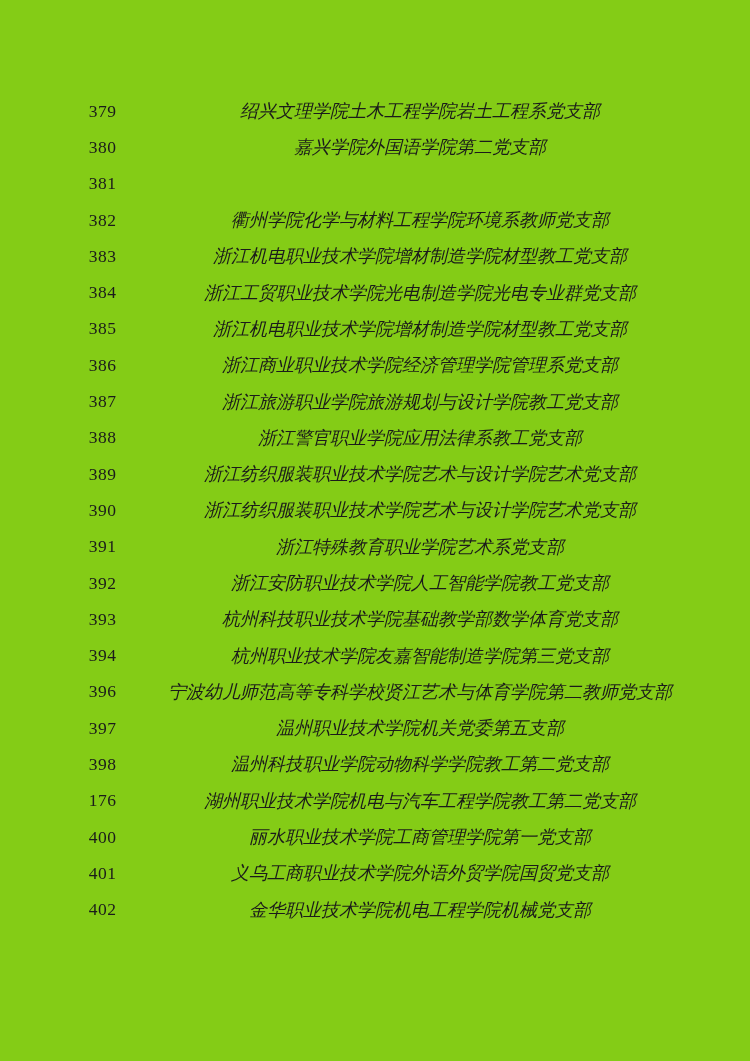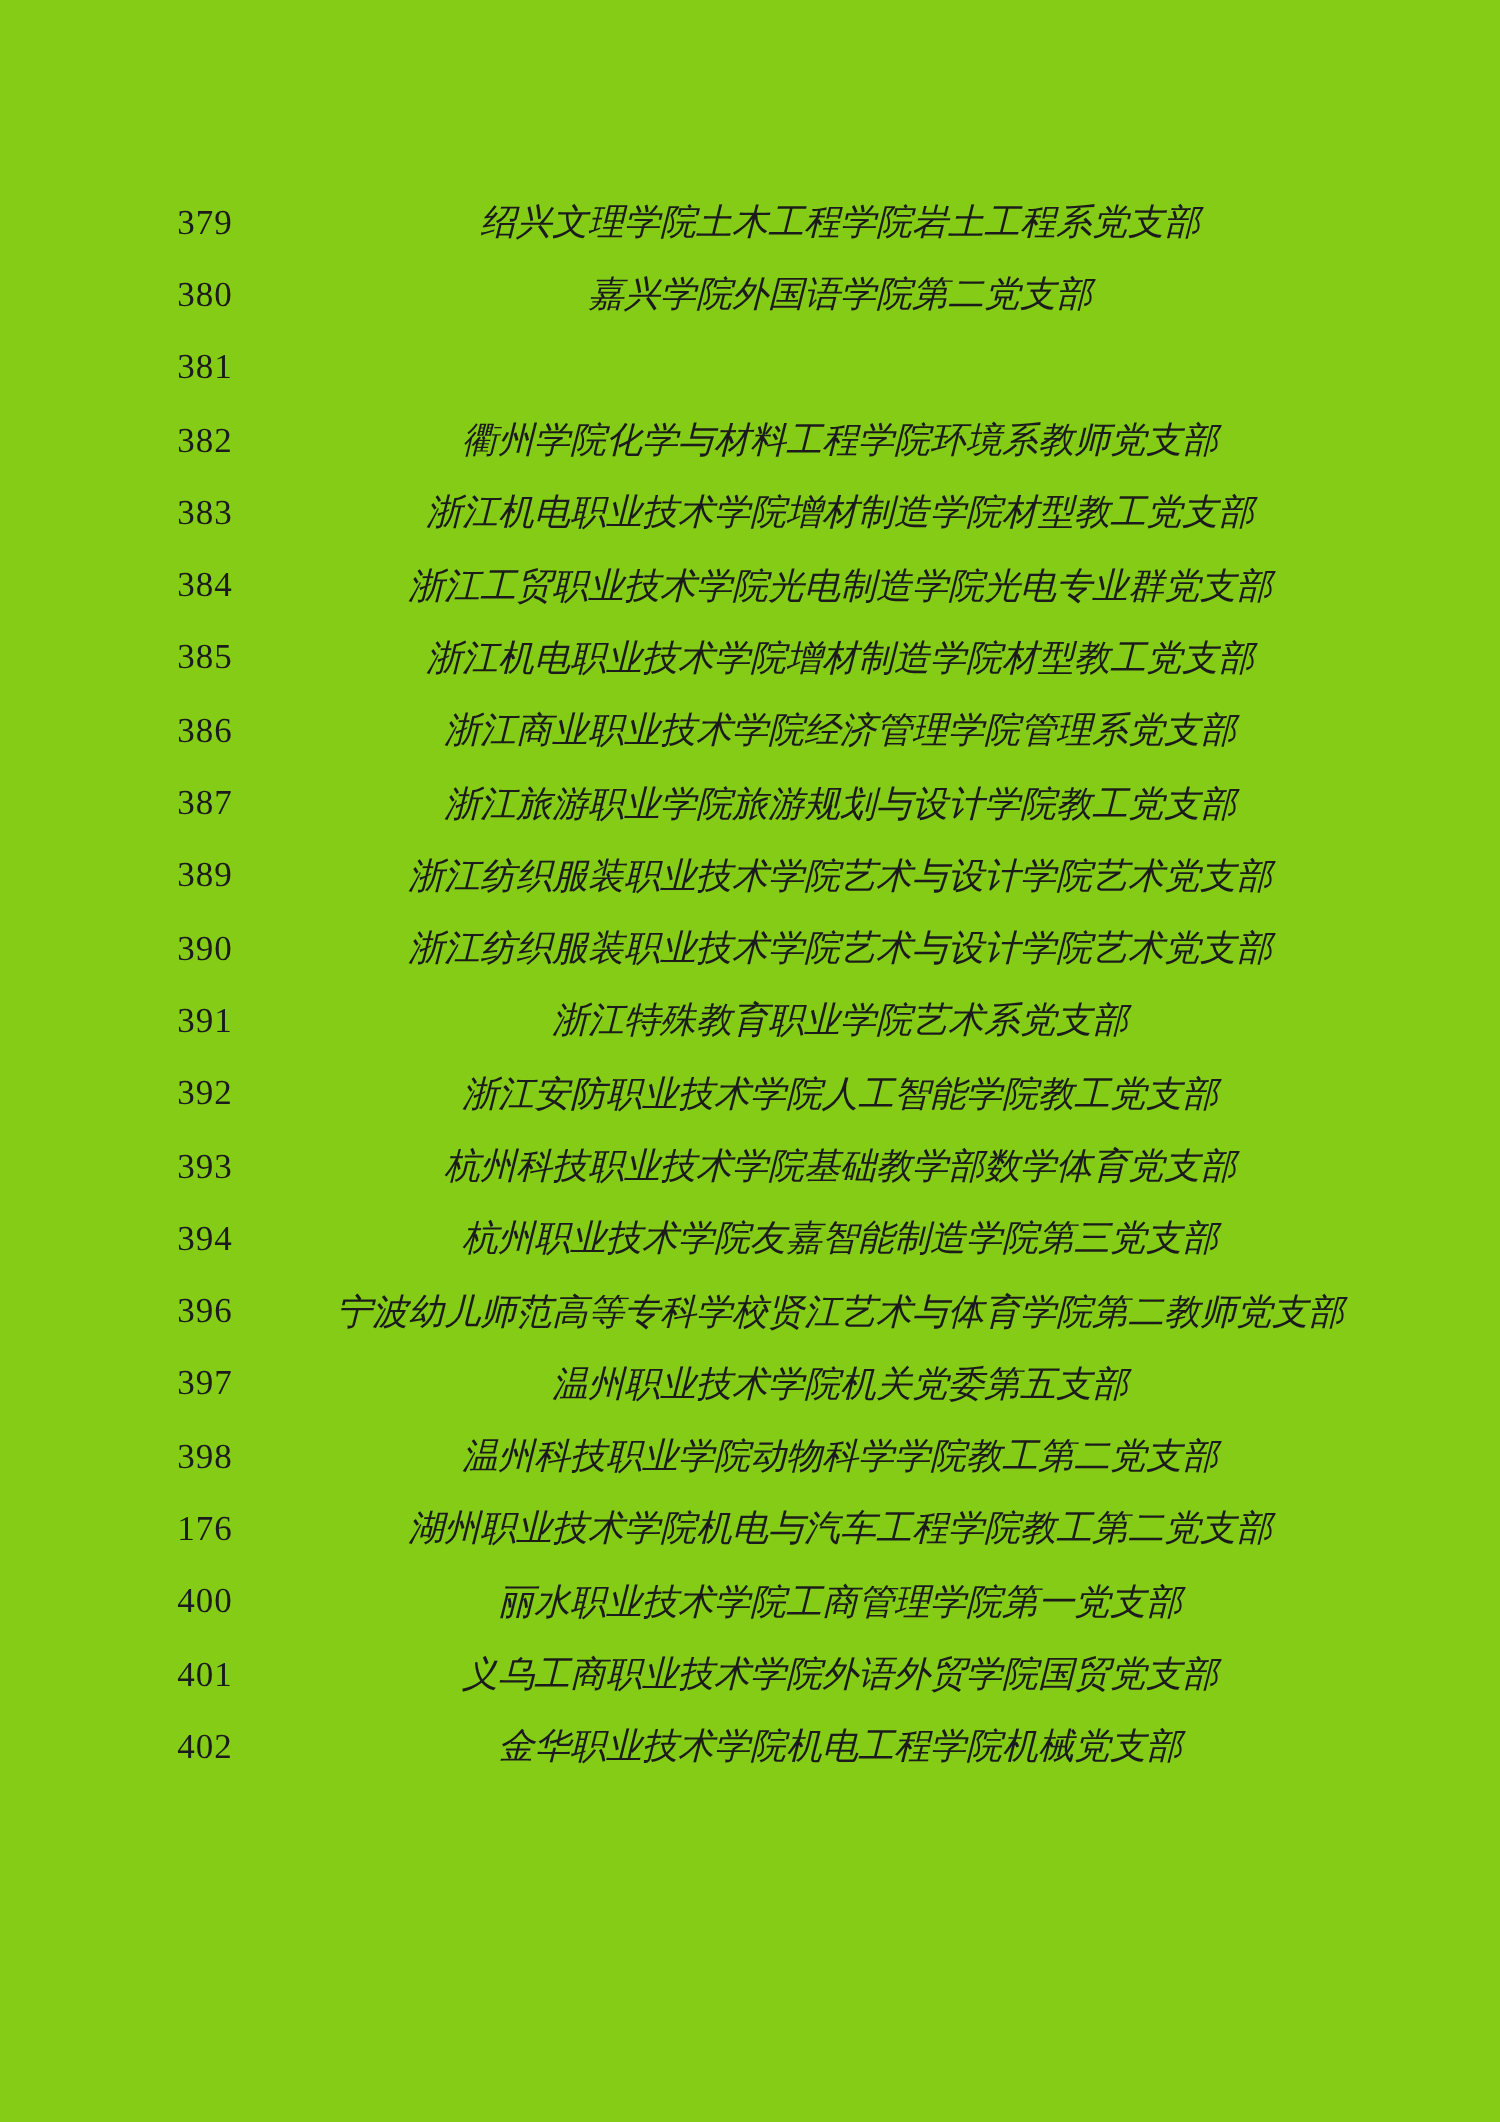--- a/index.html
+++ b/index.html
@@ -90,20 +90,24 @@
   <div class="row">
     <span class="num">386</span>
     <span class="name">浙江商业职业技术学院经济管理学院管理系党支部</span>
   </div>
 
   <div class="row">
     <span class="num">387</span>
     <span class="name">浙江旅游职业学院旅游规划与设计学院教工党支部</span>
   </div>
 
+  <div class="row">
+    <span class="num">388</span>
+    <span class="name">浙江警官职业学院应用法律系教工党支部</span>
+  </div>
 
   <div class="row">
     <span class="num">389</span>
     <span class="name">浙江纺织服装职业技术学院艺术与设计学院艺术党支部</span>
   </div>
 
   <div class="row">
     <span class="num">390</span>
     <span class="name">浙江纺织服装职业技术学院艺术与设计学院艺术党支部</span>
   </div>

